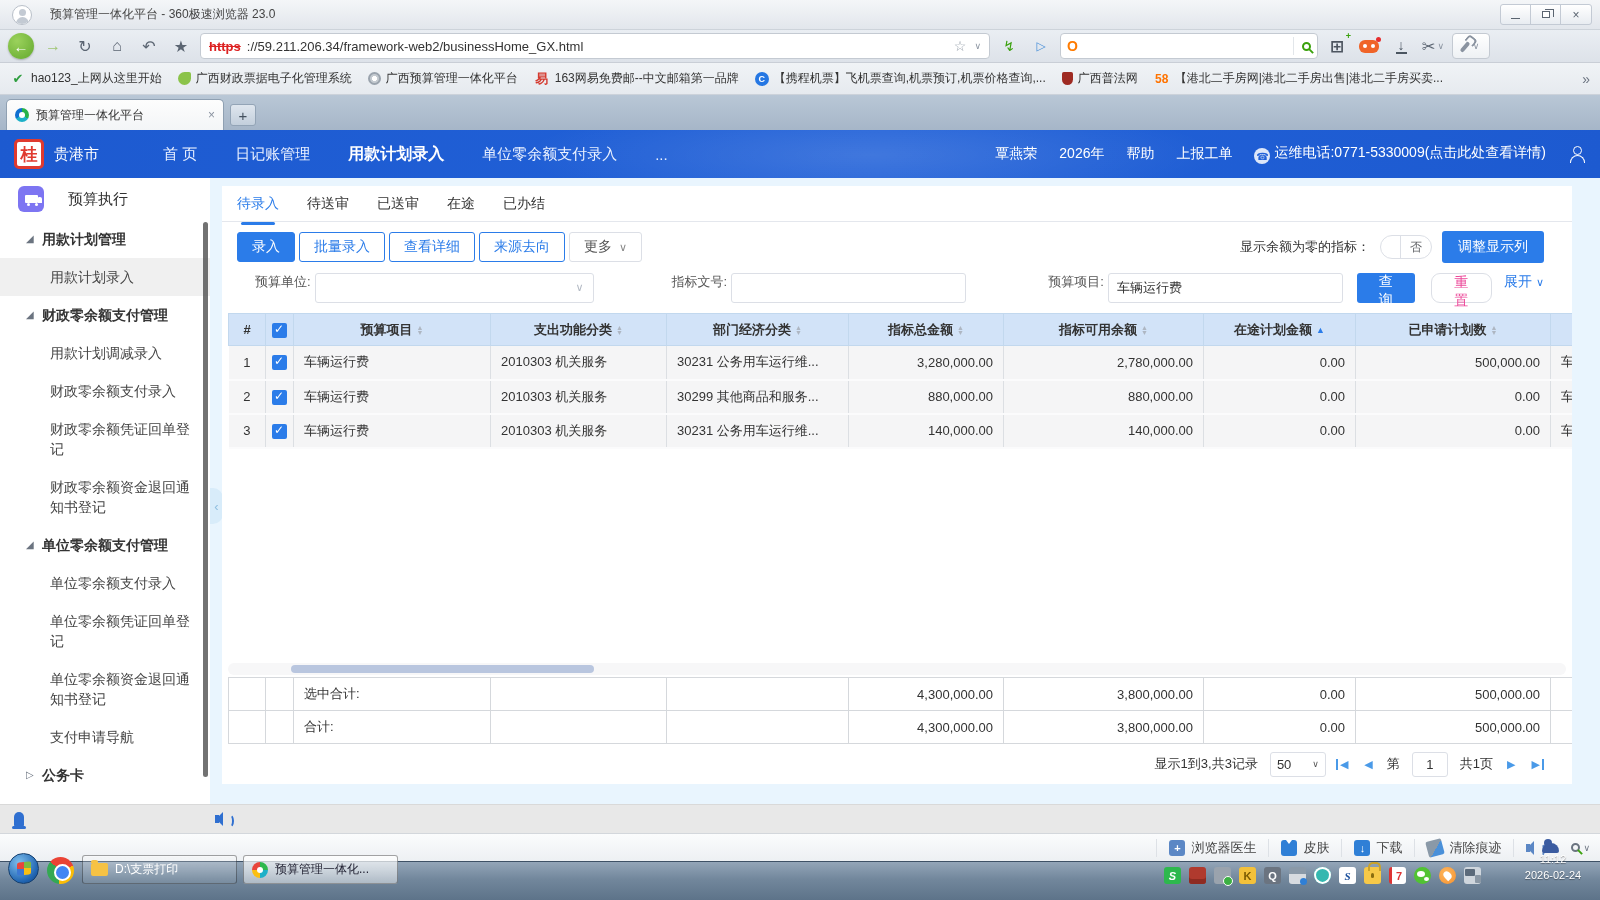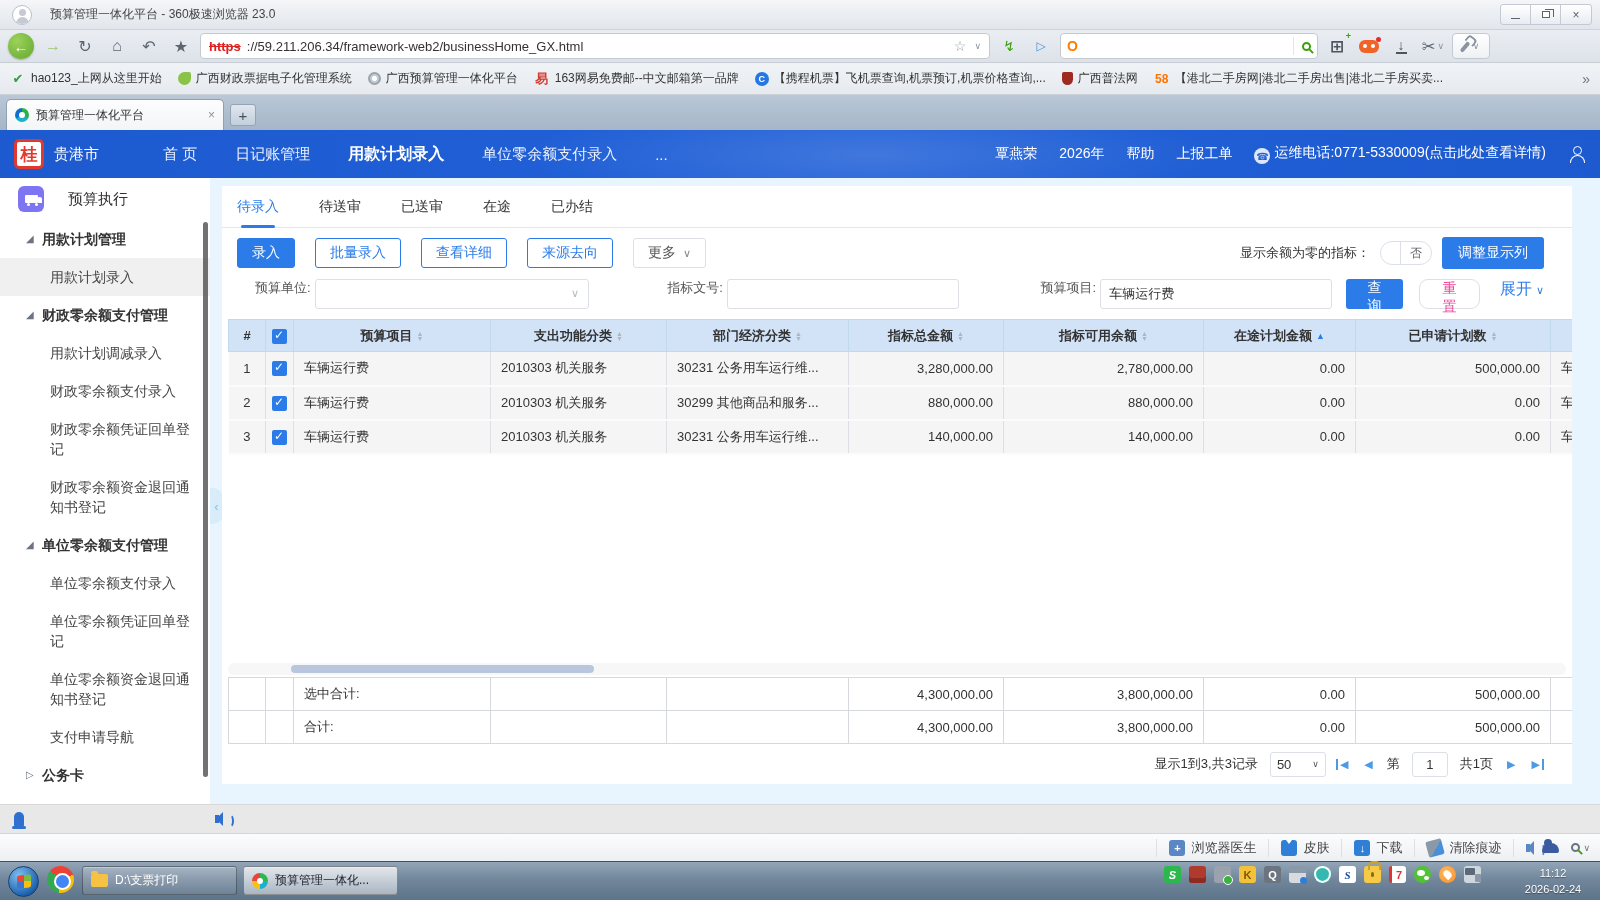--- a/index.html
+++ b/index.html
@@ -97,21 +97,21 @@
 .side-row.group{font-weight:bold;color:#333}
 .side-row.group.expanded .tri::before{content:"◢"}
 .side-row.group.collapsed .tri::before{content:"▷";font-weight:normal}
 .side-row.item{padding-left:50px;font-weight:normal;color:#444}
 .side-row.selected{background:#f0f0f0}
 .side-scroll{position:absolute;right:2px;top:44px;width:5px;height:555px;background:#4f4f4f;border-radius:3px;opacity:.8}
 .collapse-handle{position:absolute;left:210px;top:310px;width:13px;height:36px;background:#d8ecfa;border-radius:0 10px 10px 0;display:flex;align-items:center;justify-content:center;color:#8fbfe0;font-size:13px}
 
 
 .panel{position:absolute;left:222px;top:8px;width:1350px;height:598px;background:#fff;display:flex;flex-direction:column}
-.ctabs{height:42px;border-bottom:1px solid #e4e7ed;display:flex;align-items:center;padding-left:15px;gap:40px;flex:none}
+.ctabs{height:36px;border-bottom:1px solid #e4e7ed;display:flex;align-items:center;padding-left:15px;gap:28px;flex:none}
 .ctab{font-size:14px;color:#333;position:relative;height:42px;display:flex;align-items:center}
 .ctab.active{color:#2b7ce9}
 .ctab.active::after{content:"";position:absolute;left:10%;bottom:0;width:80%;height:3px;background:#2b7ce9;border-radius:2px}
 .actionrow{display:flex;align-items:center;padding:9px 28px 8px 15px;gap:8px;flex:none}
 .abtn{height:30px;padding:0 14px;border-radius:3px;font-size:14px;background:#fff;border:1px solid #dcdfe6;color:#555;display:inline-flex;align-items:center}
 .abtn.primary{background:#2b7ce9;border-color:#2b7ce9;color:#fff}
 .abtn.outline{border-color:#2b7ce9;color:#2b7ce9}
 .abtn.more::after{content:"∨";margin-left:7px;color:#888;font-size:11px}
 .act-right{margin-left:auto;display:flex;align-items:center;gap:10px}
 .toggle-label{font-size:13px;color:#333}
@@ -119,21 +119,21 @@
 .toggle-knob{width:20px;height:100%;border-right:1px solid #dcdfe6}
 .toggle-text{flex:1;text-align:center;font-size:12px;color:#606266}
 .adjustbtn{height:32px;padding:0 16px;background:#2b7ce9;border:none;border-radius:3px;color:#fff;font-size:14px}
 .filterrow{display:flex;align-items:flex-start;padding:2px 28px 10px 15px;flex:none;font-size:13px;color:#555}
 .flabel{white-space:nowrap}
 .fselect{width:285px;height:30px;border:1px solid #dcdfe6;border-radius:3px;margin-left:4px;position:relative;background:#fff}
 .fselect::after{content:"∨";position:absolute;right:9px;top:7px;color:#b3bac4;font-size:11px}
 .finput{height:30px;border:1px solid #dcdfe6;border-radius:3px;margin-left:4px;background:#fff;font-size:13px;color:#333;padding:0 8px;display:flex;align-items:center}
 .qbtn{height:30px;padding:0 15px;background:#2b7ce9;border:none;border-radius:3px;color:#fff;font-size:14px;margin-left:14px}
 .rbtn{height:30px;padding:0 16px;background:#fff;border:1px solid #dcdfe6;border-radius:9px;color:#ec4899;font-size:14px;margin-left:16px}
-.expand-link{color:#2b7ce9;font-size:16px;margin-left:20px;white-space:nowrap}
+.expand-link{color:#2b7ce9;font-size:14px;margin-left:12px;white-space:nowrap}
 .expand-link::after{content:"∨";margin-left:4px;font-size:11px}
 
 .tablewrap{margin:0 0 0 6px;width:1344px;overflow:hidden;flex:none}
 table.grid{border-collapse:collapse;table-layout:fixed;width:1442px}
 .grid th{height:32px;background:#d2e3f8;border:1px solid #c2d8ee;font-size:13px;color:#333;font-weight:bold;text-align:center;white-space:nowrap;overflow:hidden}
 .grid td{height:34px;background:#f5f5f6;border-right:1px solid #dcdfe3;border-bottom:2px solid #fbfbfc;font-size:13px;color:#333;white-space:nowrap;overflow:hidden;padding:0 10px}
 .grid td.c{text-align:center;padding:0}
 .grid td.r{text-align:right}
 .sort{display:inline-flex;flex-direction:column;vertical-align:middle;margin-left:4px;line-height:5px;font-size:7px;color:#aeb6c2}
 .sort.both::before{content:"▲"}
@@ -170,21 +170,21 @@
 .sb-ico{width:16px;height:16px;border-radius:3px;display:inline-flex;align-items:center;justify-content:center;color:#fff;font-size:11px;font-weight:bold}
 .ico-doctor{background:#5b87c5}
 .ico-skin{background:#2f7fd6;position:relative}
 .ico-skin::after{content:"";position:absolute;left:5px;top:0;border:3px solid transparent;border-top:4px solid #fff}
 .ico-dl{background:#2f7fd6}
 .ico-clean{background:linear-gradient(135deg,#8a99a8 55%,#4a90d9 55%);transform:rotate(-15deg);border-radius:2px}
 .sb-tail{display:flex;align-items:center;gap:12px;padding-left:12px;border-left:1px solid #dde1e6;height:18px;color:#5b87c5}
 .ico-cloud{width:17px;height:10px;background:#3a5ba0;border-radius:8px 8px 2px 2px;position:relative}
 .ico-cloud::before{content:"";position:absolute;left:2px;top:-4px;width:8px;height:8px;background:#3a5ba0;border-radius:50%}
 .sb-zoom{color:#6b7480;display:flex;align-items:center;gap:3px}
-.taskbar{position:absolute;left:0;top:861px;width:1600px;height:39px;background:linear-gradient(#93a5b8,#72879c 45%,#5d7389);border-top:1px solid #3e5166;display:flex;align-items:flex-start;padding:4px 8px;gap:8px}
+.taskbar{position:absolute;left:0;top:861px;width:1600px;height:39px;background:linear-gradient(#93a5b8,#72879c 45%,#5d7389);border-top:1px solid #3e5166;display:flex;align-items:flex-end;padding:16px 8px;gap:8px}
 .orb{width:31px;height:31px;border-radius:50%;background:radial-gradient(circle at 35% 30%,#7fc0ee,#1f63b0 70%,#123e77);border:1px solid #16406f;display:flex;align-items:center;justify-content:center}
 .winflag{width:14px;height:13px;border-radius:2px;transform:skewY(-6deg);background:conic-gradient(#7cbb42 0 25%,#fbbf12 25% 50%,#3b77d2 50% 75%,#e8453c 75% 100%)}
 .chrome{width:27px;height:27px;border-radius:50%;background:conic-gradient(from -50deg,#ea4335 0 33%,#fbbc05 33% 66%,#34a853 66% 100%);position:relative}
 .chrome::after{content:"";position:absolute;left:7px;top:7px;width:13px;height:13px;border-radius:50%;background:#4285f4;border:2.5px solid #fff}
 .taskbtn{height:29px;width:155px;border-radius:3px;border:1px solid rgba(0,0,0,.35);background:linear-gradient(rgba(255,255,255,.25),rgba(255,255,255,.08));display:flex;align-items:center;padding:0 8px;gap:7px;color:#fff;font-size:12px;box-shadow:inset 0 1px 0 rgba(255,255,255,.3)}
 .taskbtn.active{background:linear-gradient(rgba(255,255,255,.75),rgba(255,255,255,.45));color:#223}
 .taskbtn .lbl{white-space:nowrap;overflow:hidden}
 .tb-ico-folder{width:17px;height:13px;background:#f6c244;border-radius:2px;position:relative;flex:none}
 .tb-ico-folder::before{content:"";position:absolute;left:0;top:-3px;width:7px;height:3px;background:#f6c244;border-radius:2px 2px 0 0}
 .tb-ico-360{width:16px;height:16px;border-radius:50%;background:conic-gradient(#2db84d 0 25%,#1db0c8 25% 50%,#fbbf12 50% 75%,#e8453c 75% 100%);flex:none;position:relative}
@@ -452,21 +452,21 @@
           <span class="ctab">待送审</span>
 
           <span class="ctab">已送审</span>
 
           <span class="ctab">在途</span>
 
           <span class="ctab">已办结</span>
         </div>
 
       <div class="actionrow">
-        <div style="display:flex;gap:20px">
+        <div style="display:flex;gap:4px">
 
             <button class="abtn primary">
               <span>录入</span>
             </button>
 
             <button class="abtn outline">
               <span>批量录入</span>
             </button>
 
             <button class="abtn outline">

